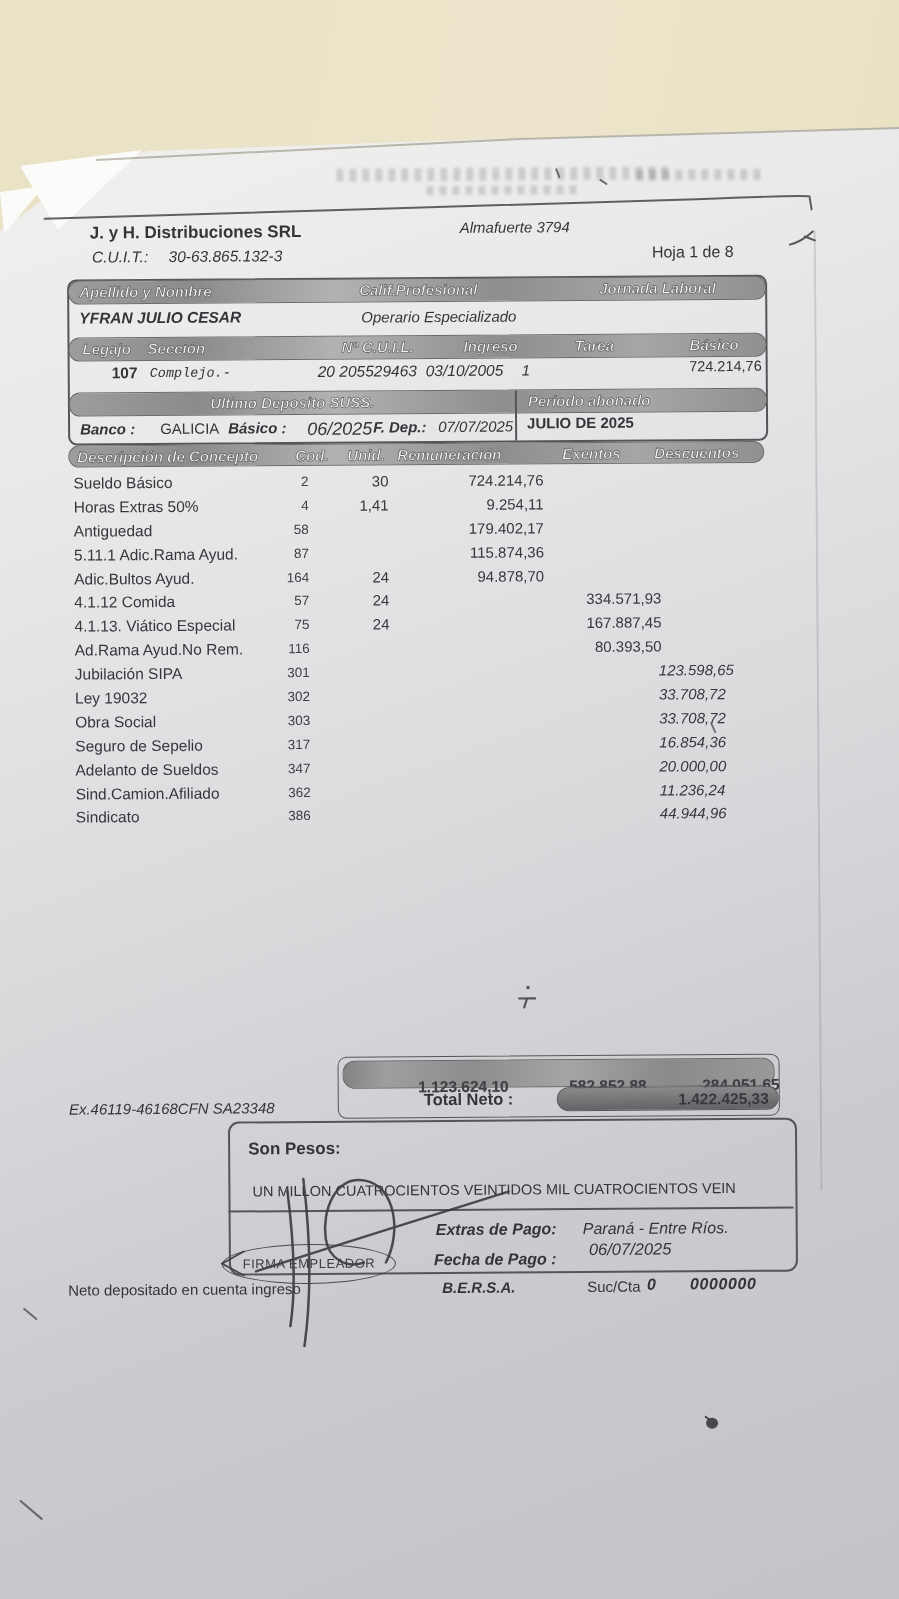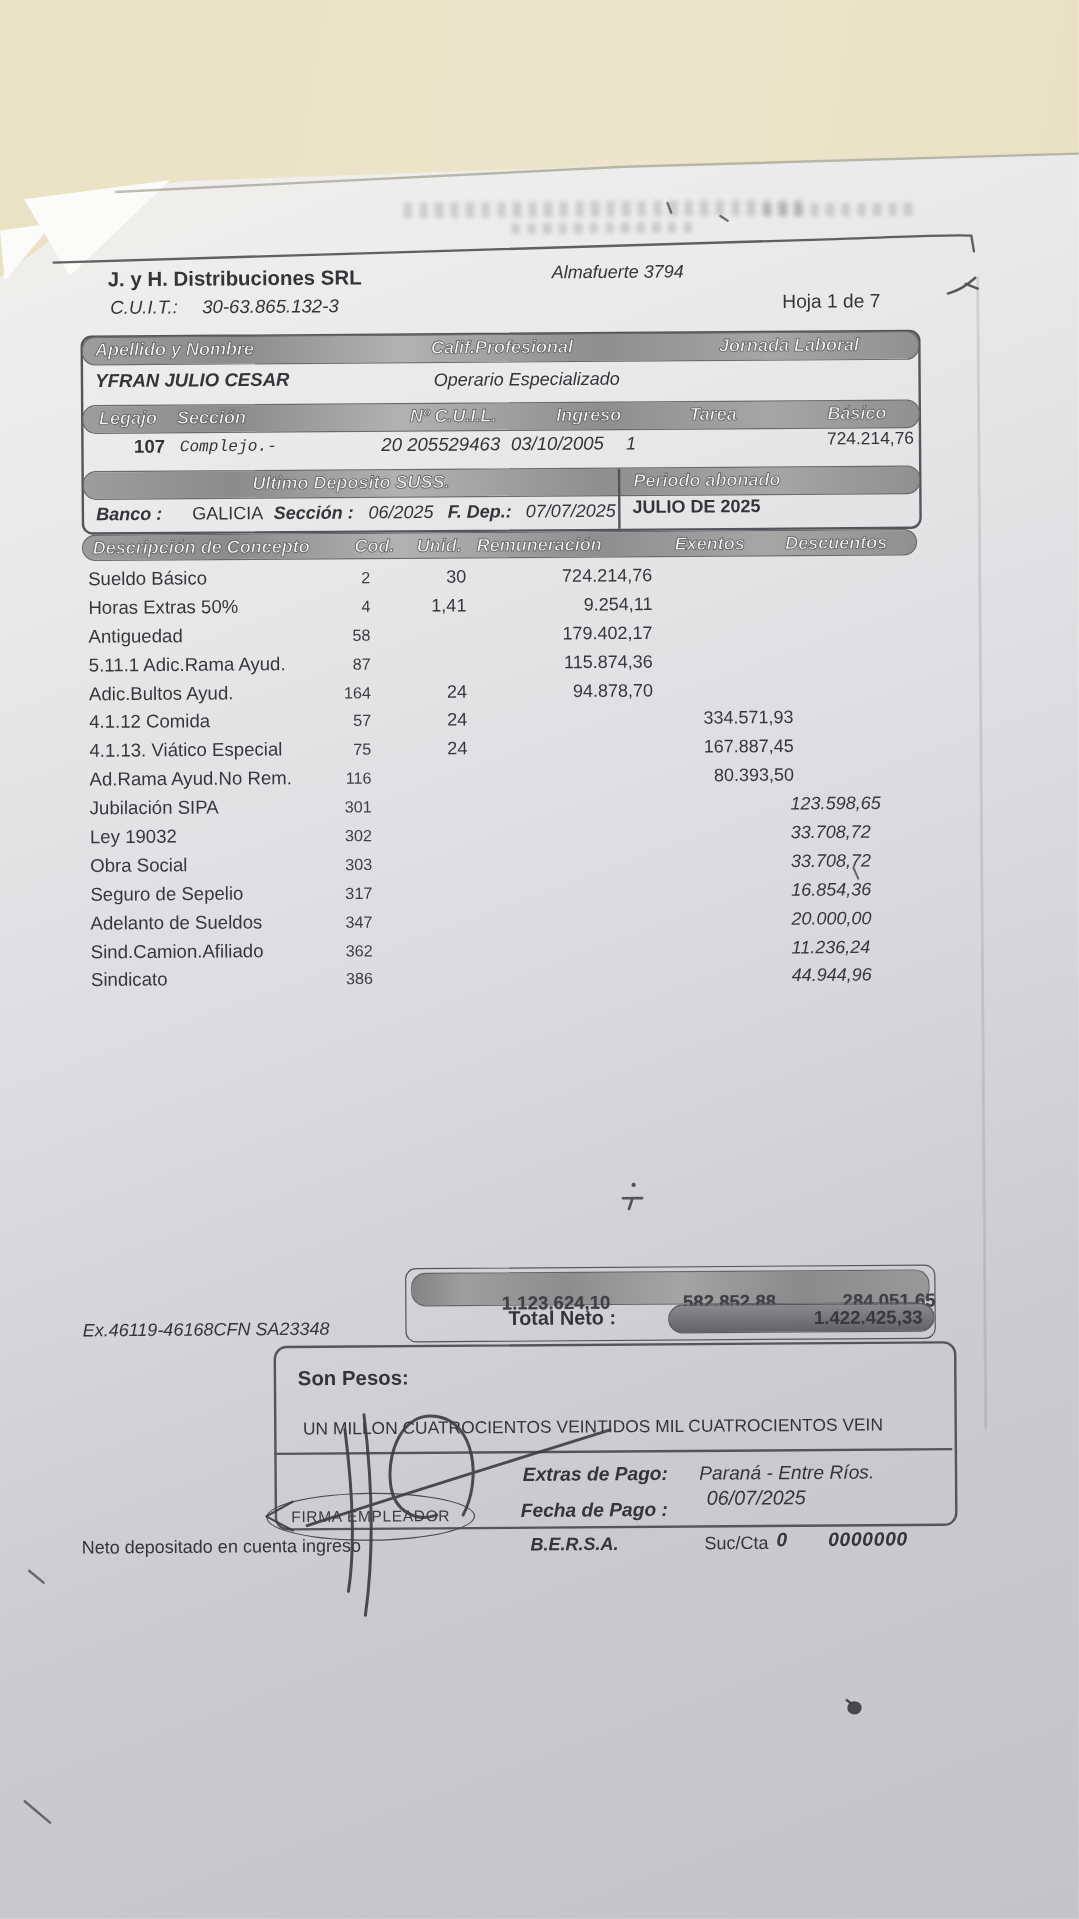--- a/index.html
+++ b/index.html
@@ -83,21 +83,21 @@
   <div class="smudge" style="left:640px;top:171px;width:128px;height:11px;"></div>
   <div class="smudge" style="left:430px;top:186px;width:150px;height:9px;"></div>
   <div class="crease"></div>
 
   <div class="abs b" style="left:93px;top:221px;font-size:17px;">J. y H. Distribuciones SRL</div>
   <div class="abs it" style="left:463px;top:219px;font-size:15px;">Almafuerte 3794</div>
   <div class="abs it" style="left:95px;top:246px;font-size:15.5px;">
     <span>C.U.I.T.:</span>
     <span style="margin-left:16px;text-align:right;">30-63.865.132-3</span>
   </div>
-  <div class="abs" style="left:655px;top:245px;font-size:16px;">Hoja  1 de 7</div>
+  <div class="abs" style="left:655px;top:245px;font-size:16px;">Hoja  1 de 8</div>
 
   <div class="obox" style="left:70px;top:277px;width:696px;height:162px;">
     <div class="band abs" style="left:-1px;top:-1px;right:-1px;height:22px;">
       <span style="left:10px;">Apellido y Nombre</span>
       <span style="left:290px;">Calif.Profesional</span>
       <span style="left:530px;">Jornada Laboral</span>
     </div>
     <div class="rowtxt">
       <span class="b it" style="left:10px;top:28px;font-size:15.5px;">YFRAN JULIO CESAR</span>
       <span class="it" style="left:292px;top:29px;font-size:15px;">Operario Especializado</span>
@@ -119,22 +119,22 @@
       <span style="right:4px;top:81px;font-size:14.5px;">724.214,76</span>
     </div>
     <div class="band abs" style="left:-1px;top:111px;right:-1px;height:22px;">
       <span style="left:0;width:445px;text-align:center;">Ultimo Deposito SUSS.</span>
       <span style="left:458px;">Periodo abonado</span>
     </div>
     <div class="vdiv" style="left:445px;top:112px;height:50px;"></div>
     <div class="rowtxt">
       <span class="b it" style="left:10px;top:139px;font-size:15px;">Banco :</span>
       <span style="left:90px;top:139px;font-size:15px;">GALICIA</span>
-      <span class="b it" style="left:158px;top:139px;font-size:15px;">Sección :</span>
-      <span class="it" style="left:237px;top:139px;font-size:15px;">06/2025</span>
+      <span class="b it" style="left:158px;top:139px;font-size:15px;">Básico :</span>
+      <span class="it" style="left:237px;top:139px;font-size:18px;">06/2025</span>
       <span class="b it" style="left:303px;top:139px;font-size:15px;">F. Dep.:</span>
       <span class="it" style="left:368px;top:139px;font-size:15px;">07/07/2025</span>
       <span class="b" style="left:457px;top:136px;font-size:15px;">JULIO DE 2025</span>
     </div>
   </div>
 
   <div class="band abs" style="left:70px;top:443px;width:696px;height:22px;box-sizing:border-box;">
     <span style="left:8px;">Descripción de Concepto</span>
     <span style="left:226px;">Cod.</span>
     <span style="left:278px;">Unid.</span>

